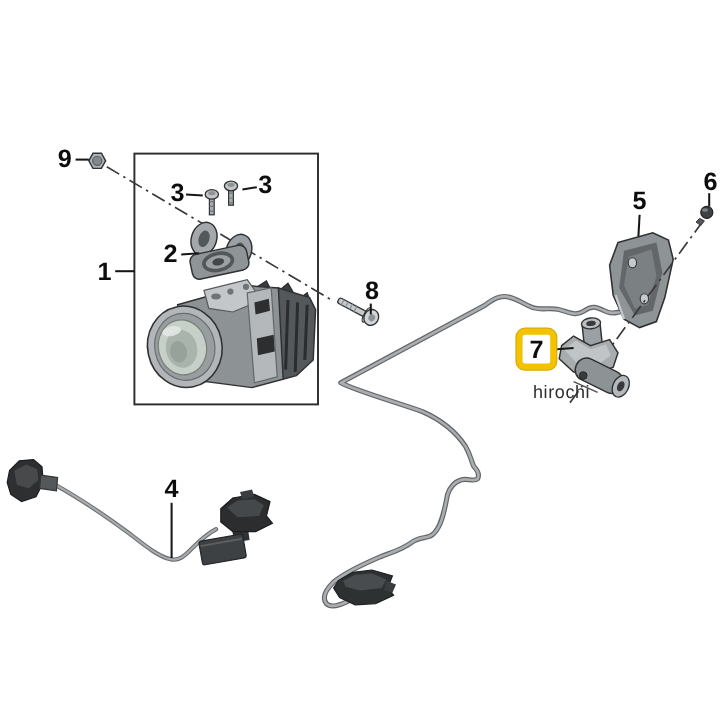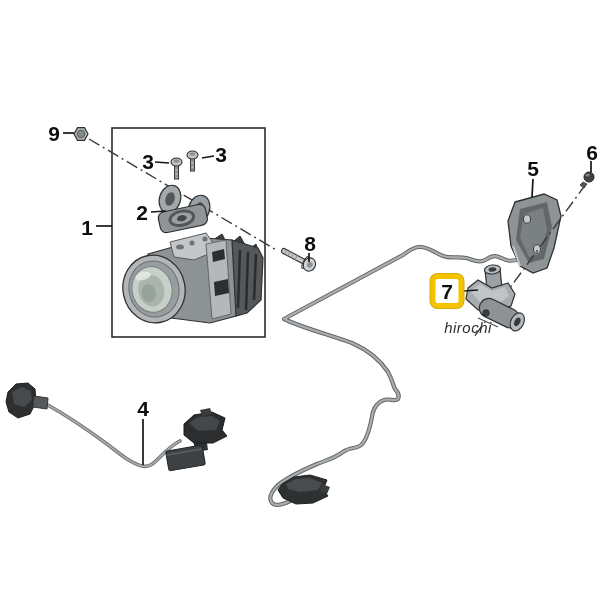--- a/index.html
+++ b/index.html
@@ -182,15 +182,15 @@
   <div class="callout" style="left:142px;top:212px;">2</div>
   <div class="callout" style="left:310px;top:243px;">8</div>
   <div class="callout" style="left:533px;top:168px;">5</div>
   <div class="callout" style="left:592px;top:152px;">6</div>
   <div class="callout" style="left:143px;top:408px;">4</div>
 
   <div class="callout-box" style="left:447px;top:291px;">
     <span>7</span>
   </div>
 
-  <div class="watermark" style="left:468px;top:327px;font-style:italic;">hirochi</div>
+  <div class="watermark" style="left:468px;top:327px;">hirochi</div>
 
 </div>
 
 </body></html>

